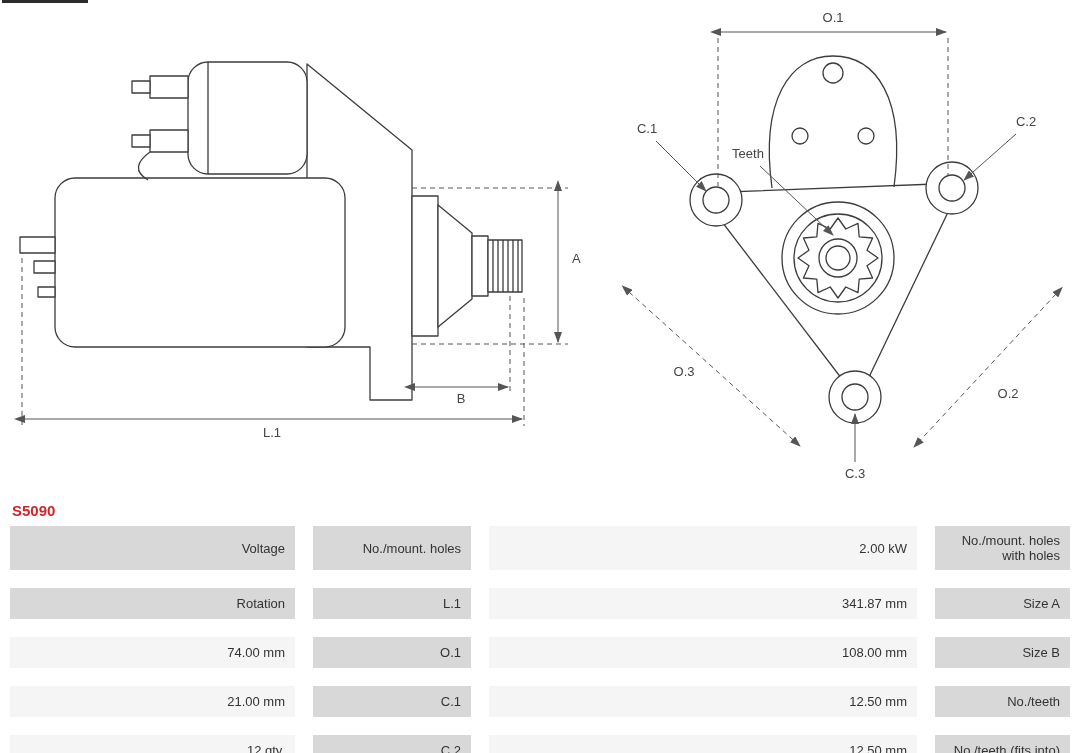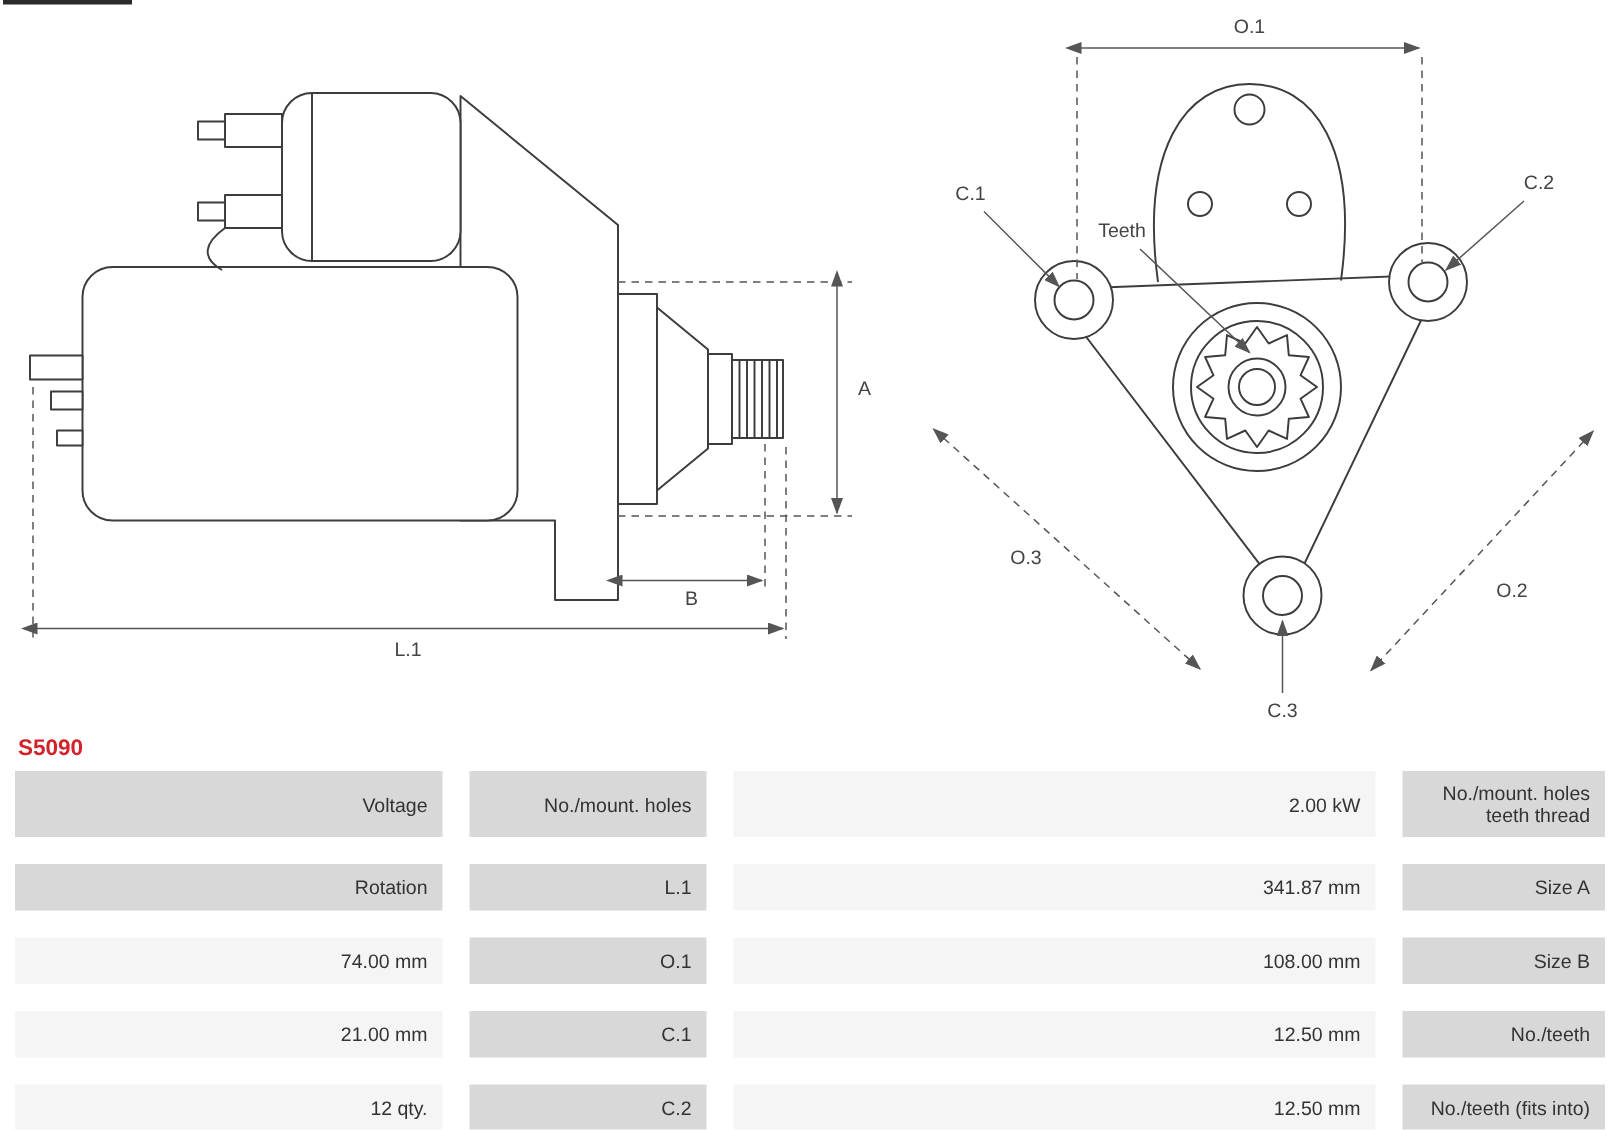--- a/index.html
+++ b/index.html
@@ -8,21 +8,21 @@
     width:1080px; height:753px; position:relative; overflow:hidden;
     font-family:"Liberation Sans","DejaVu Sans",sans-serif;
   }
   .artifact { position:absolute; top:0; left:2px; width:86px; height:3px; background:#2b2b2b; }
   .drawing-area { width:1080px; height:482px; }
   svg .ol   { fill:#fff; stroke:var(--line-color,#3c3c3c); stroke-width:1.3; stroke-linejoin:round; }
   svg .nofill { fill:none; }
   svg .dim  { stroke:var(--dim-color,#555); stroke-width:1; fill:none; }
   svg .dash { stroke-dasharray:5 4; }
   svg text  { font:13px "Liberation Sans","DejaVu Sans",sans-serif; fill:#444; }
-  .part-number { margin:8px 0 7px 12px; font-size:15px; font-weight:700; color:var(--part-number-red,#d2232a); }
+  .part-number { margin:20px 0 7px 12px; font-size:15px; font-weight:700; color:var(--part-number-red,#d2232a); }
   .spec-table { display:grid; grid-template-columns:285px 158px 428px 1fr; gap:18px; margin:0 10px; }
   .cell { display:flex; align-items:center; justify-content:flex-end; padding:7px 10px;
           font-size:13px; color:var(--text-color,#333); min-height:31px; text-align:right; }
   .cell.lab { background:var(--label-cell-bg,#d8d8d8); }
   .cell.val { background:var(--value-cell-bg,#f5f5f5); }
   .cell:empty { background:transparent; }
 </style>
 </head>
 <body>
 
@@ -135,21 +135,21 @@
 </svg>
 </div>
 
 <div class="part-number">S5090</div>
 
 <div class="spec-table">
   <div class="cell lab">Voltage</div>
   <div class="cell lab">No./mount. holes</div>
 
   <div class="cell val">2.00 kW</div>
-  <div class="cell lab">No./mount. holes teeth thread</div>
+  <div class="cell lab">No./mount. holes with holes</div>
 
   <div class="cell lab">Rotation</div>
   <div class="cell lab">L.1</div>
   <div class="cell val">341.87 mm</div>
 
   <div class="cell lab">Size A</div>
   <div class="cell val">74.00 mm</div>
   <div class="cell lab">O.1</div>
   <div class="cell val">108.00 mm</div>
 

